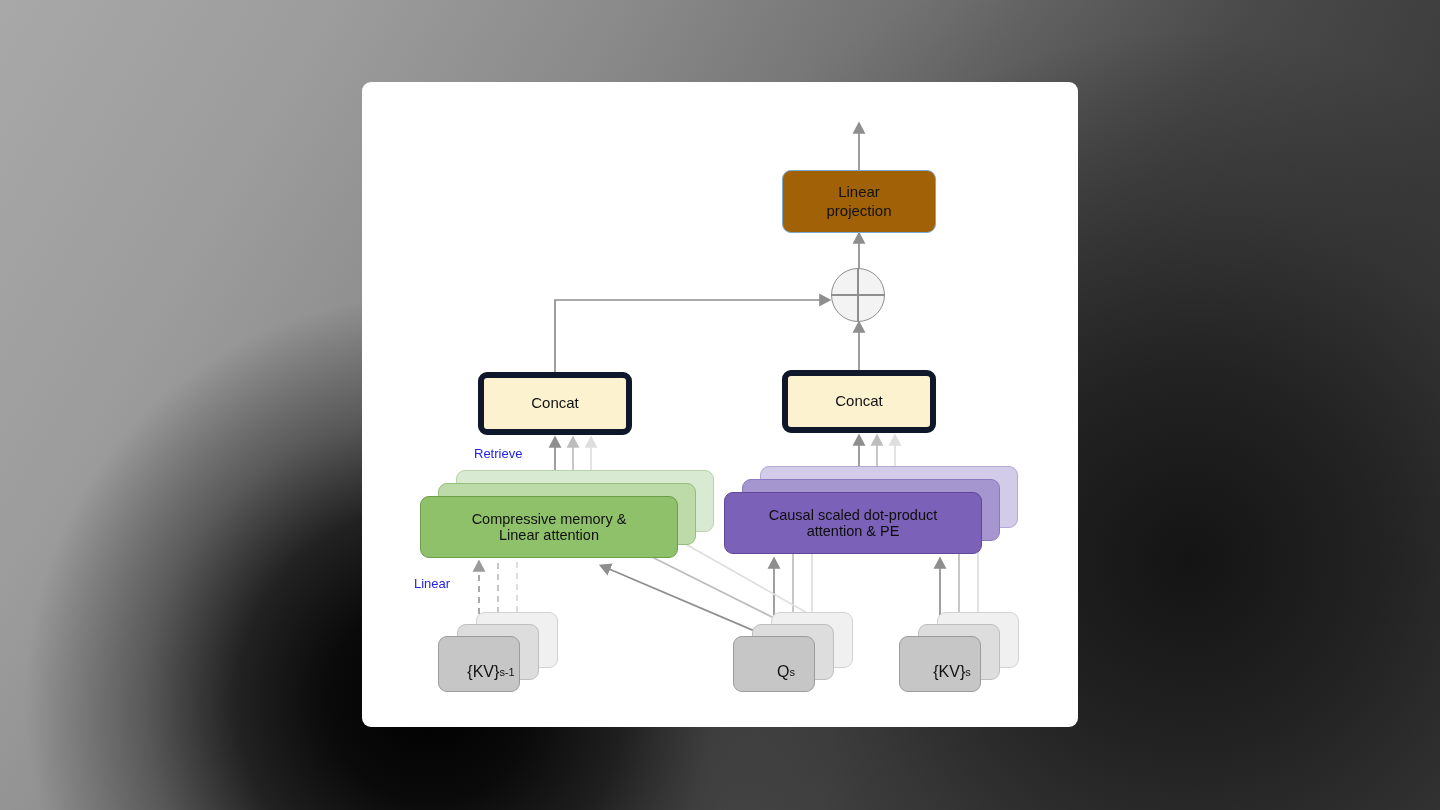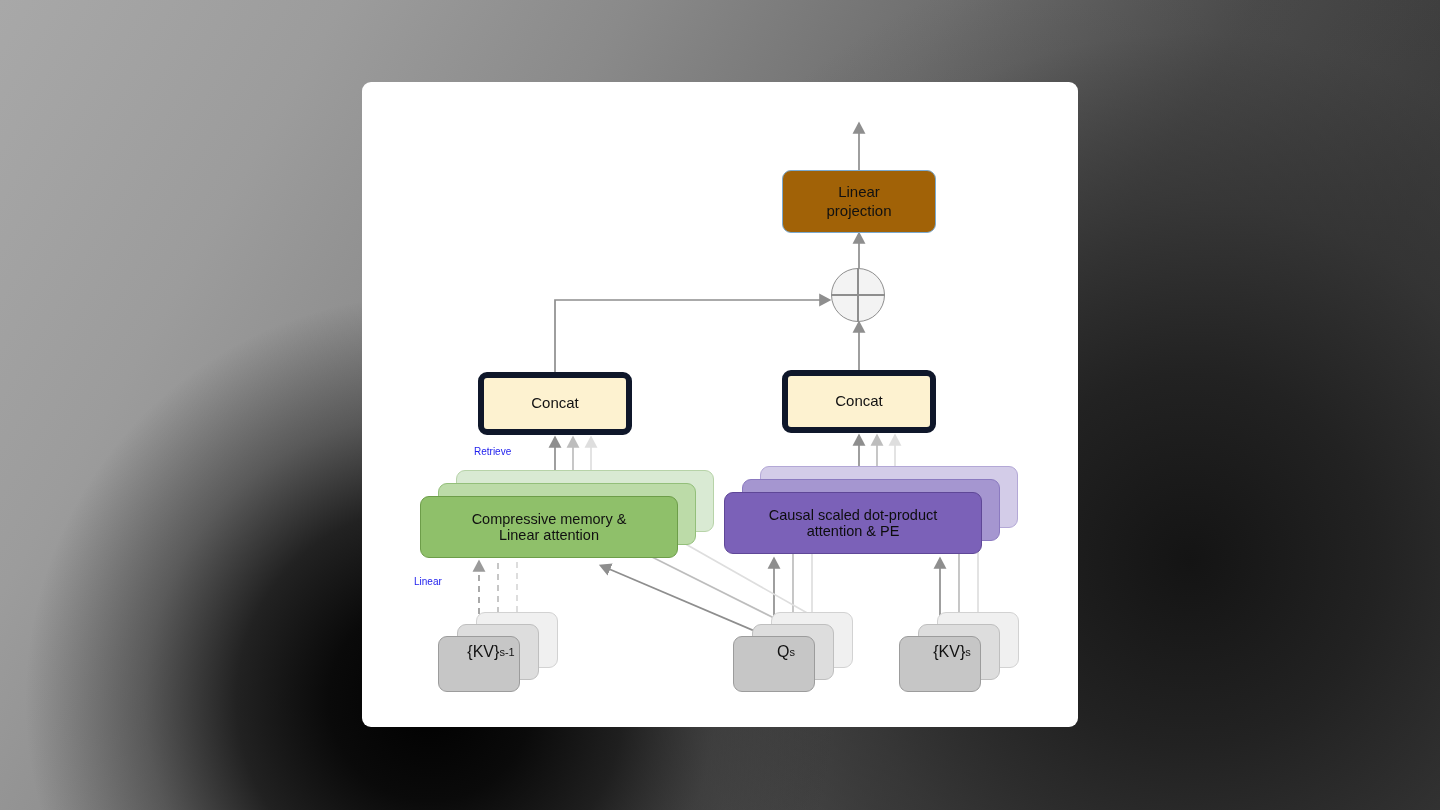--- a/index.html
+++ b/index.html
@@ -91,21 +91,21 @@
   .purple-stack .l3 { left: 36px; top: 0;   width: 258px; height: 62px; background: #d3cce8; border: 1px solid #b3a8d6; }
   .purple-stack .l2 { left: 18px; top: 13px; width: 258px; height: 62px; background: #a596d0; border: 1px solid #8b7ac0; }
   .purple-stack .l1 { left: 0;    top: 26px; width: 258px; height: 62px; background: #7b61b8; border: 1px solid #5f4797; }
   .purple-stack .label { left: 0; top: 26px; width: 258px; height: 62px; font-size: 14.5px; color: #0d0d0d; }
 
   
   .grey-stack { width: 120px; height: 80px; }
   .grey-stack .l3 { left: 38px; top: 0;  width: 82px; height: 56px; background: #f0f0f0; border: 1px solid #d2d2d2; }
   .grey-stack .l2 { left: 19px; top: 12px; width: 82px; height: 56px; background: #dddddd; border: 1px solid #bfbfbf; }
   .grey-stack .l1 { left: 0;   top: 24px; width: 82px; height: 56px; background: #c6c6c6; border: 1px solid #9c9c9c; }
-  .grey-stack .label { left: 0; top: 12px; width: 106px; height: 56px; font-size: 16px; }
+  .grey-stack .label { left: 0; top: 32px; width: 106px; height: 56px; font-size: 16px; }
 
   .kv-prev { left: 76px;  top: 530px; }
   .q-s     { left: 371px; top: 530px; }
   .kv-s    { left: 537px; top: 530px; }
 
   .sub { font-size: 11px; vertical-align: -4px; }
 
   
   .sum-circle {
     position: absolute;
@@ -120,21 +120,21 @@
     position: absolute;
     background: #8e8e8e;
   }
   .sum-circle .h { left: -1px; top: 25px; width: 54px; height: 1.6px; }
   .sum-circle .v { left: 25px; top: -1px; width: 1.6px; height: 54px; }
 
   
   .anno {
     position: absolute;
     color: #2222ee;
-    font-size: 10px;
+    font-size: 13px;
     white-space: nowrap;
   }
   .anno-retrieve { left: 112px; top: 364px; }
   .anno-update   { left: 52px;  top: 494px; }
 
   
   #wires {
     position: absolute;
     left: 0; top: 0;
     width: 716px; height: 645px;

